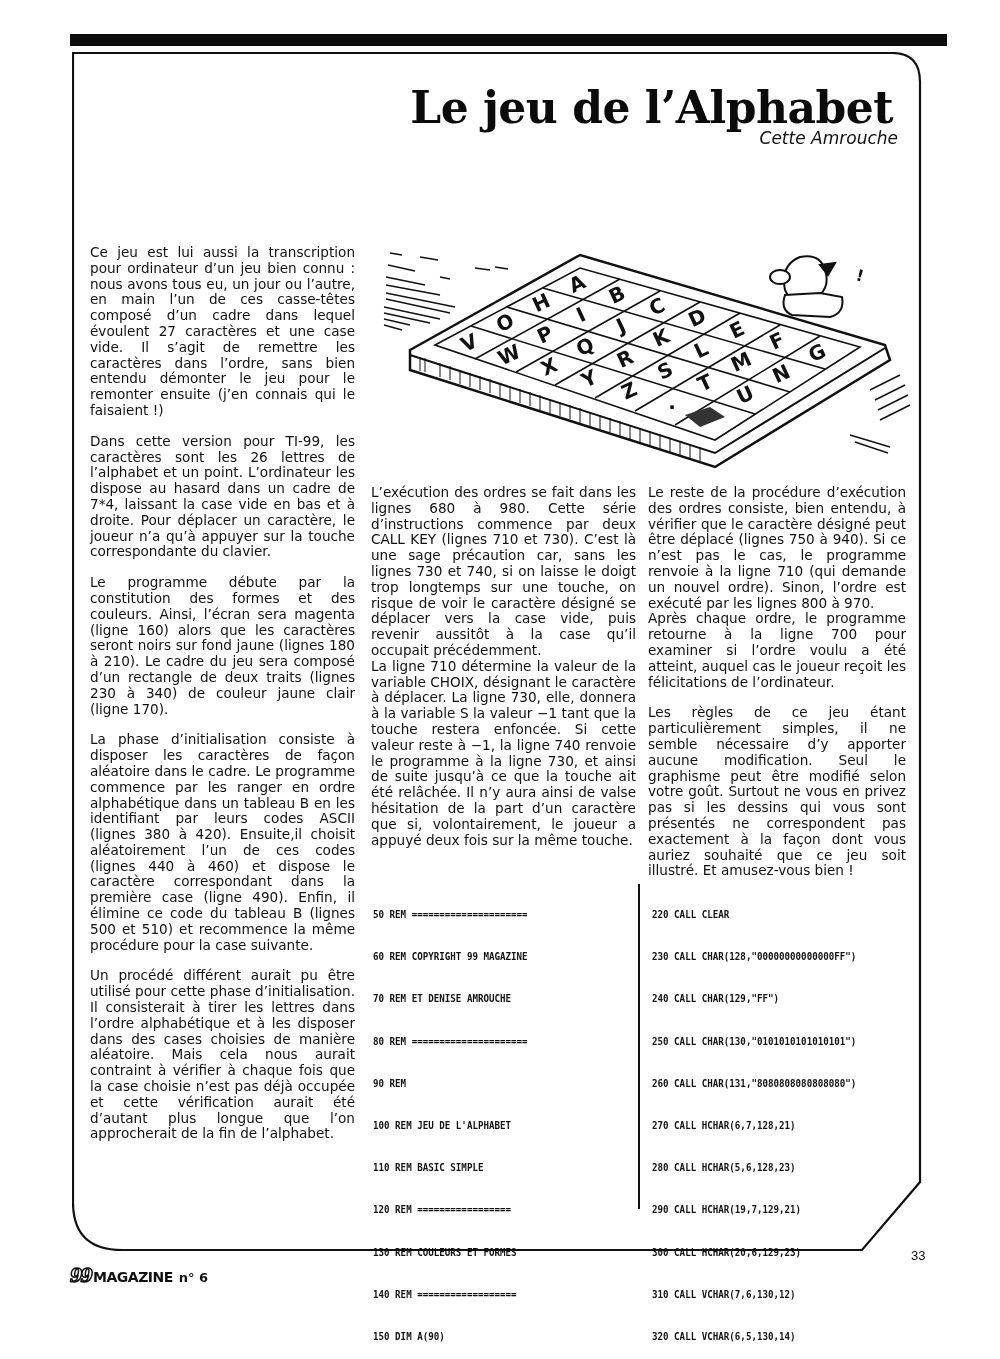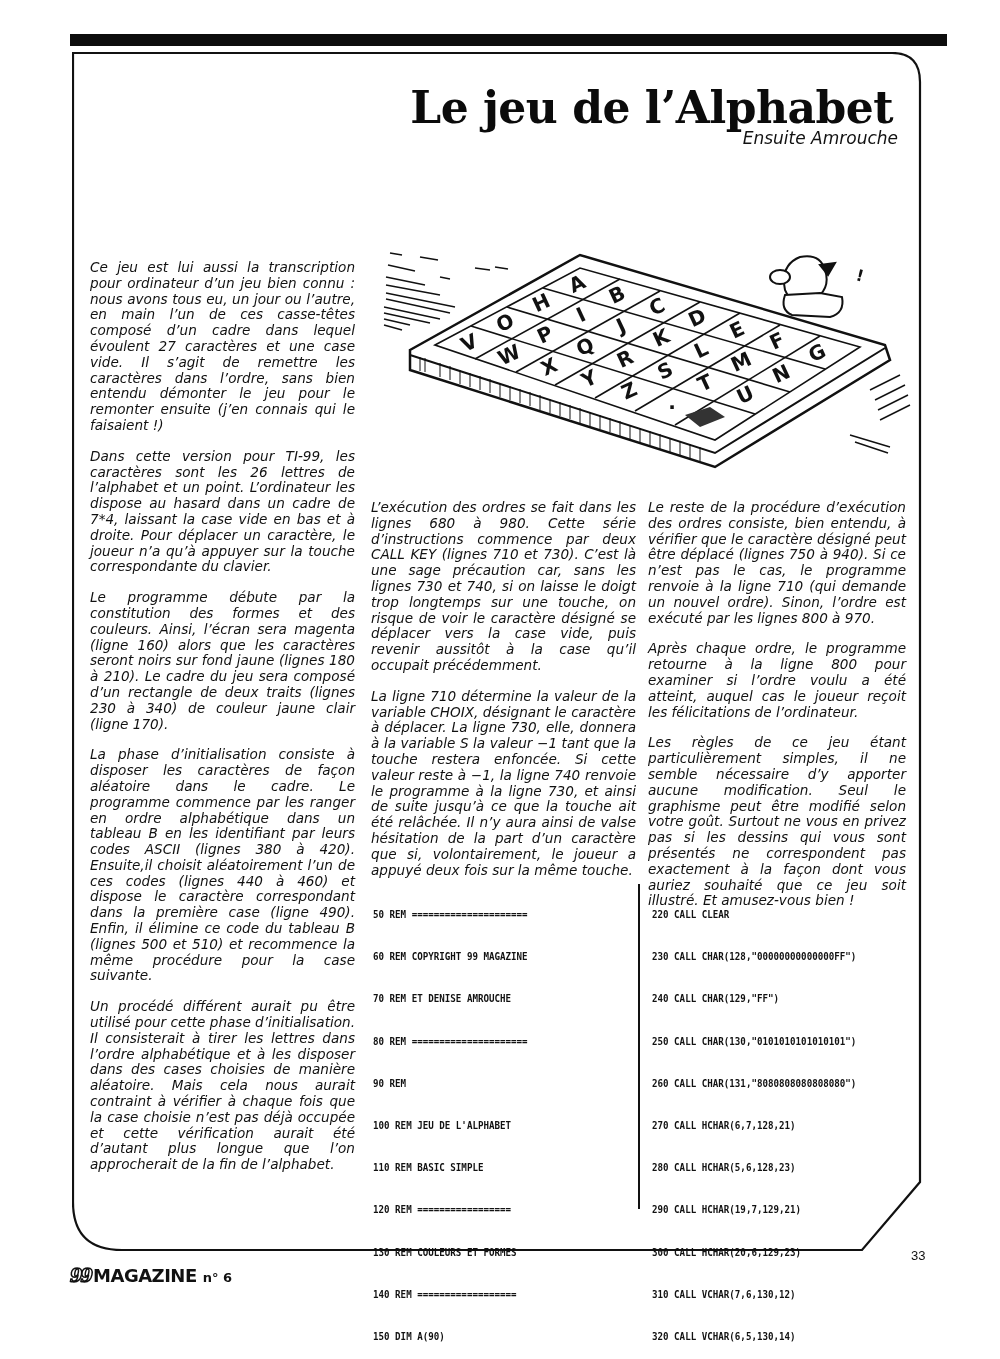--- a/index.html
+++ b/index.html
@@ -3,49 +3,49 @@
 <meta charset="utf-8">
 <style>
   html, body { margin: 0; padding: 0; background: #ffffff; }
   body { width: 1000px; height: 1359px; position: relative; overflow: hidden; color: #111; }
   .topbar { position: absolute; left: 70px; top: 34px; width: 877px; height: 12px; background: #0d0d0d; }
   .frame { position: absolute; left: 72px; top: 52px; width: 850px; height: 1202px; }
   .frame svg { position: absolute; left: 0; top: 0; }
   .title { position: absolute; right: 103px; top: 78px; font-family: "DejaVu Serif", serif; font-weight: bold; font-size: 44px; letter-spacing: -0.5px; color: #0b0b0b; }
   .author { position: absolute; right: 102px; top: 128px; font-family: "DejaVu Sans", sans-serif; font-style: italic; font-size: 17px; color: #111; }
   .col { position: absolute; font-family: "DejaVu Sans", sans-serif; font-size: 13.6px; line-height: 15.8px; text-align: justify; color: #111; }
-  .col p { margin: 15px 0 15px 0; hyphens: auto; font-style: italic; }
+  .col p { margin: 0 0 15px 0; hyphens: auto; }
   .col p.tight { margin-bottom: 0; }
   .col1 { left: 90px; top: 245px; width: 265px; }
   .col2 { left: 371px; top: 485px; width: 265px; }
   .col3 { left: 648px; top: 485px; width: 258px; }
   .code { position: absolute; font-family: "DejaVu Sans Mono", monospace; font-size: 11.2px; line-height: 21.1px; color: #111; transform: scaleX(0.82); transform-origin: left top; white-space: pre; font-weight: bold; letter-spacing: 0; }
   .code1 { left: 373px; top: 883px; }
   .code2 { left: 652px; top: 883px; }
   .code-rule { position: absolute; left: 638px; top: 884px; width: 2px; height: 325px; background: #111; }
   .illus { position: absolute; left: 380px; top: 235px; width: 540px; height: 240px; }
   .footer-logo { position: absolute; left: 70px; top: 1265px; font-family: "DejaVu Sans", sans-serif; font-weight: bold; font-size: 15px; }
   .footer-logo .nn { font-family: "DejaVu Serif", serif; font-style: italic; font-size: 18px; font-weight: bold; color: #fff; -webkit-text-stroke: 1.5px #111; letter-spacing: -2px; margin-right: 2px; }
-  .footer-logo .mag { font-family: "DejaVu Sans", sans-serif; font-weight: bold; font-size: 18px; letter-spacing: -0.5px; }
+  .footer-logo .mag { font-family: "DejaVu Sans", sans-serif; font-weight: bold; font-size: 14px; letter-spacing: -0.5px; }
   .footer-logo .num { font-family: "DejaVu Sans", sans-serif; font-weight: bold; font-size: 13px; margin-left: 6px; }
   .pagenum { position: absolute; left: 911px; top: 1248px; font-family: "Liberation Sans", sans-serif; font-size: 13px; color: #111; }
 </style>
 </head>
 <body>
 
 <div class="topbar"></div>
 
 <div class="frame">
   <svg width="850" height="1202" viewBox="0 0 850 1202">
     <path d="M1,1 L820,1 Q848,1 848,30 L848,1130 L790,1198 L50,1198 Q1,1198 1,1150 Z" fill="none" stroke="#111" stroke-width="2.2"></path>
   </svg>
 </div>
 
 <h1 class="title" style="margin:4px;">Le jeu de l’Alphabet</h1>
-<div class="author">Ensuite Amrouche</div>
+<div class="author">Cette Amrouche</div>
 
 <div class="illus">
   <svg width="540" height="240" viewBox="0 0 540 240">
 
     <g stroke="#111" stroke-width="1.4">
       <line x1="10" y1="18" x2="22" y2="20"></line>
         <line x1="40" y1="22" x2="58" y2="25"></line>
       <line x1="95" y1="33" x2="110" y2="35"></line>
         <line x1="115" y1="32" x2="128" y2="34"></line>
       <line x1="8" y1="30" x2="35" y2="36"></line>
@@ -164,21 +164,21 @@
   <p>Un procédé différent aurait pu être utilisé pour cette phase d’initialisation. Il consisterait à tirer les lettres dans l’ordre alphabétique et à les disposer dans des cases choisies de manière aléatoire. Mais cela nous aurait contraint à vérifier à chaque fois que la case choisie n’est pas déjà occupée et cette vérification aurait été d’autant plus longue que l’on approcherait de la fin de l’alphabet.</p>
 </div>
 
 <div class="col col2">
   <p class="tight">L’exécution des ordres se fait dans les lignes 680 à 980. Cette série d’instructions commence par deux CALL KEY (lignes 710 et 730). C’est là une sage précaution car, sans les lignes 730 et 740, si on laisse le doigt trop longtemps sur une touche, on risque de voir le caractère désigné se déplacer vers la case vide, puis revenir aussitôt à la case qu’il occupait précédemment.</p>
   <p>La ligne 710 détermine la valeur de la variable CHOIX, désignant le caractère à déplacer. La ligne 730, elle, donnera à la variable S la valeur −1 tant que la touche restera enfoncée. Si cette valeur reste à −1, la ligne 740 renvoie le programme à la ligne 730, et ainsi de suite jusqu’à ce que la touche ait été relâchée. Il n’y aura ainsi de valse hésitation de la part d’un caractère que si, volontairement, le joueur a appuyé deux fois sur la même touche.</p>
 </div>
 
 <div class="col col3">
   <p class="tight">Le reste de la procédure d’exécution des ordres consiste, bien entendu, à vérifier que le caractère désigné peut être déplacé (lignes 750 à 940). Si ce n’est pas le cas, le programme renvoie à la ligne 710 (qui demande un nouvel ordre). Sinon, l’ordre est exécuté par les lignes 800 à 970.</p>
-  <p>Après chaque ordre, le programme retourne à la ligne 800 pour examiner si l’ordre voulu a été atteint, auquel cas le joueur reçoit les félicitations de l’ordinateur.</p>
+  <p>Après chaque ordre, le programme retourne à la ligne 700 pour examiner si l’ordre voulu a été atteint, auquel cas le joueur reçoit les félicitations de l’ordinateur.</p>
   <p>Les règles de ce jeu étant particulièrement simples, il ne semble nécessaire d’y apporter aucune modification. Seul le graphisme peut être modifié selon votre goût. Surtout ne vous en privez pas si les dessins qui vous sont présentés ne correspondent pas exactement à la façon dont vous auriez souhaité que ce jeu soit illustré. Et amusez-vous bien !</p>
 </div>
 
 <div class="code code1">
 <div>50 REM =====================</div>
 <div>60 REM COPYRIGHT 99 MAGAZINE</div>
 <div>70 REM ET DENISE AMROUCHE</div>
 <div>80 REM =====================</div>
 <div>90 REM</div>
 <div>100 REM JEU DE L'ALPHABET</div>

